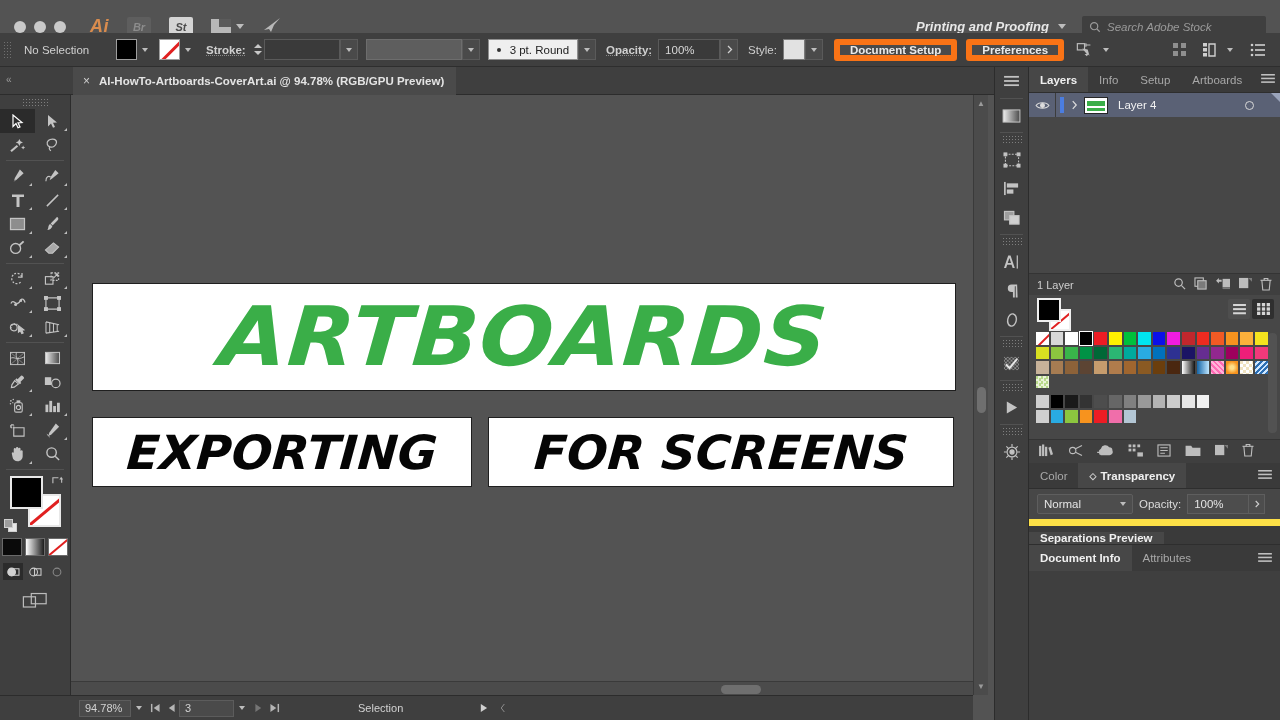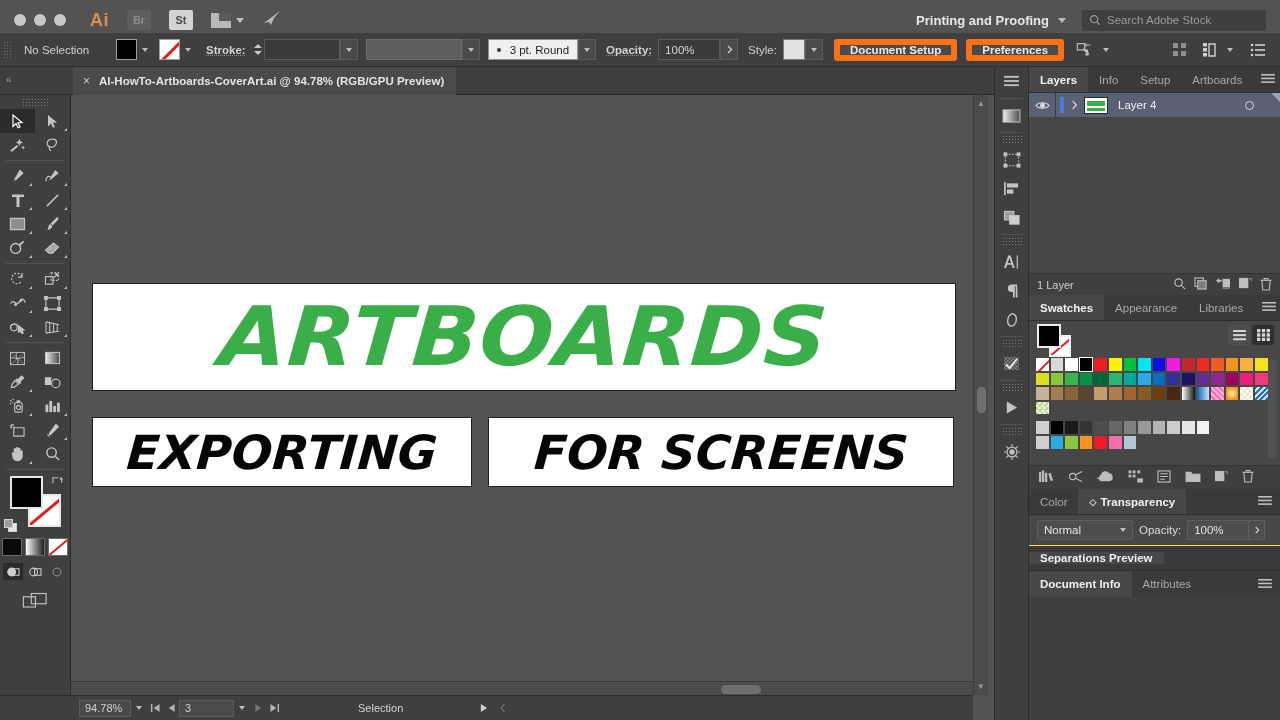--- a/index.html
+++ b/index.html
@@ -6,23 +6,24 @@
   html, body {
     width: 1280px; height: 720px; overflow: hidden;
     background: #535353;
     font-family: "Liberation Sans", sans-serif;
     -webkit-font-smoothing: antialiased;
   }
   .app { position: relative; width: 1280px; height: 720px; }
 
   
   .menubar {
-    position: absolute; left: 0; top: 4px; width: 1280px; height: 33px;
+    position: absolute; left: 0; top: 12px; width: 1280px; height: 33px;
     background: #535353; display: flex; align-items: center;
-    border-bottom: 1px solid #eab308;
+    border-bottom: 4px solid #eab308;
+    font-style: italic;
   }
   .traffic { display: flex; gap: 8px; margin-left: 14px; }
   .traffic span {
     width: 12px; height: 12px; border-radius: 50%; background: #c9c9c9;
     display: block;
   }
   .ai-logo {
     margin-left: 24px; color: #d98c4e; font-weight: bold; font-size: 18px;
     letter-spacing: 0.5px;
   }
@@ -361,22 +362,22 @@
   .select-dark {
     height: 20px; background:#4d4d4d; border:1px solid #5e5e5e; border-radius:2px;
     display:flex; align-items:center; padding: 0 6px; gap: 18px; color:#e4e4e4;
   }
   .opac-field {
     height: 20px; width: 62px; background:#4d4d4d; border:1px solid #5e5e5e;
     display:flex; align-items:center; padding-left: 6px; color:#e4e4e4;
   }
   .opac-arrow { width:16px; height:20px; background:#4d4d4d; border:1px solid #5e5e5e;
                 border-left:none; display:flex; align-items:center; justify-content:center; color:#cfcfcf; }
-  .seps { height: 26px; display:flex; align-items:center; background:#3a3a3a;
-          border-top:1px solid #fde047; border-bottom:1px solid #2e2e2e; }
+  .seps { height: 26px; display:flex; align-items:flex-end; background:#3a3a3a;
+          border-top:7px solid #fde047; border-bottom:1px solid #2e2e2e; }
   .docinfo-tabs { height: 26px; display:flex; align-items:stretch; background:#3a3a3a; }
   .diamond { font-size: 9px; color: #d0d0d0; margin-right: 4px; }
 </style>
 </head>
 <body>
 
 <div class="app">
 
   <div class="menubar">
     <div class="traffic">
@@ -1025,32 +1026,20 @@
         <span>
           <svg width="12" height="14" viewBox="0 0 13 15" fill="none" stroke="currentColor" stroke-width="1.2">
               <path d="M2 3.5 L3 14 h7 l1 -10.5"></path>
               <path d="M0.5 3.5 h12"></path>
               <path d="M4.5 3.5 V1.5 h4 v2"></path>
             </svg>
         </span>
       </span>
     </div>
 
-    <div class="ptabs">
-      <div class="ptab on">Swatches</div>
-      <div class="ptab">Appearance</div>
-      <div class="ptab">Libraries</div>
-      <div class="pmenu">
-        <svg width="14" height="11" viewBox="0 0 15 12" fill="currentColor">
-            <rect x="0" y="0" width="15" height="1.7"></rect>
-            <rect x="0" y="4" width="15" height="1.7"></rect>
-            <rect x="0" y="8" width="15" height="1.7"></rect>
-          </svg>
-      </div>
-    </div>
     <div class="sw-top">
       <div class="sw-stroke"></div>
       <div class="sw-fill"></div>
       <div class="sw-viewbtns">
         <div class="vb">
           <svg width="13" height="11" viewBox="0 0 14 12" fill="currentColor">
               <rect x="0" y="0" width="14" height="2.2"></rect>
               <rect x="0" y="4.5" width="14" height="2.2"></rect>
               <rect x="0" y="9" width="14" height="2.2"></rect>
             </svg>

